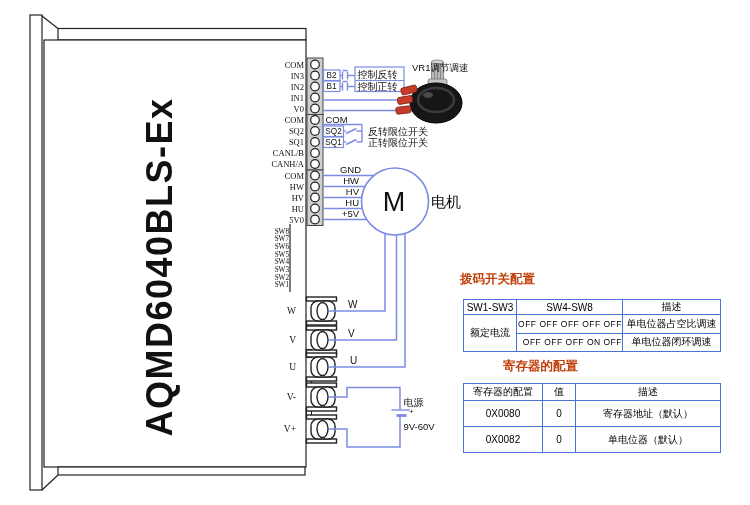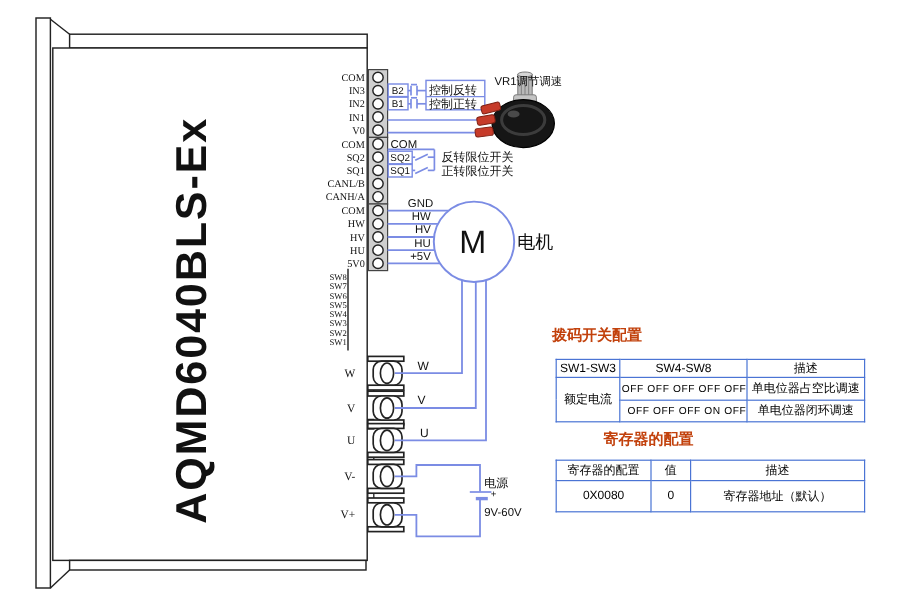--- a/index.html
+++ b/index.html
@@ -288,16 +288,21 @@
         <tr class="hdr">
     <th>寄存器的配置</th>
     <th>值</th>
     <th>描述</th>
   </tr>
   <tr class="data">
     <td>0X0080</td>
     <td>0</td>
     <td>寄存器地址（默认）</td>
   </tr>
+  <tr class="data">
+    <td>0X0082</td>
+    <td>0</td>
+    <td>单电位器（默认）</td>
+  </tr>
 </tbody>
     </table>
 
 </div>
 
 </body></html>

